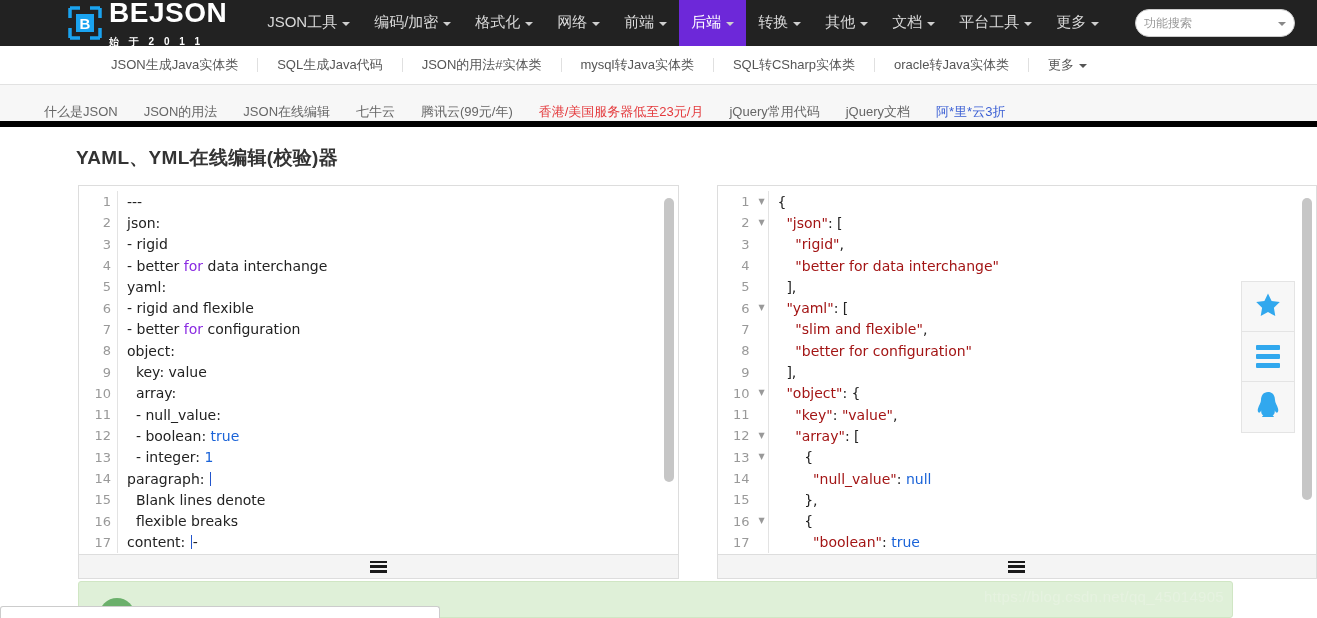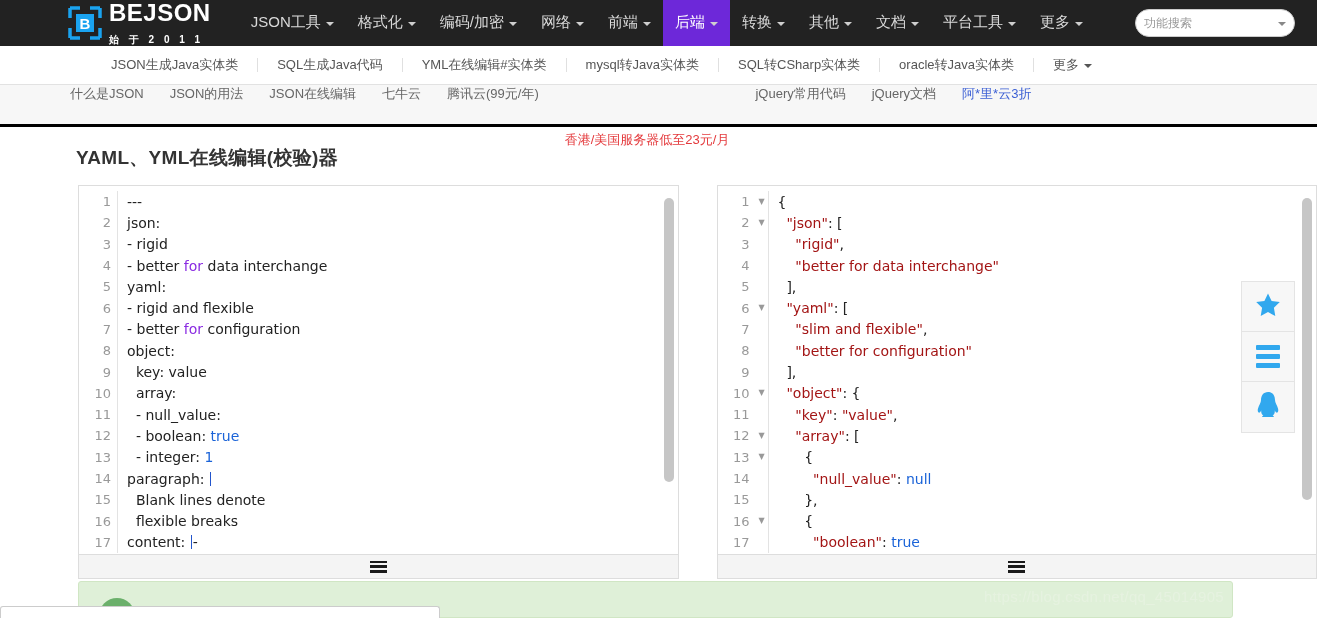--- a/index.html
+++ b/index.html
@@ -28,21 +28,21 @@
   }
   #logo-mark {
     width: 34px; height: 34px;
     position: relative;
     flex: 0 0 auto;
   }
   #logo-mark svg { display: block; }
   #logo-text { display: flex; flex-direction: column; line-height: 1; }
   #logo-title {
     color: #ffffff;
-    font-size: 24px;
+    font-size: 28px;
     font-weight: bold;
     letter-spacing: 0.5px;
   }
   #logo-sub {
     color: #ffffff;
     font-size: 10px;
     letter-spacing: 3.5px;
     margin-top: 10px;
     font-weight: bold;
   }
@@ -101,24 +101,24 @@
     cursor: pointer;
   }
   .subitem:last-child { border-right: none; }
   .subitem.more { display: flex; align-items: center; gap: 5px; }
   .subitem.more .caret { border-top-color: #555; }
 
   
   #linkrow {
     height: 42px;
     background: #f7f7f7;
-    border-bottom: 3px solid #000000;
-    display: flex;
-    align-items: flex-start;
-    padding-left: 70px;
+    border-bottom: 6px solid #000000;
+    display: flex;
+    align-items: flex-end;
+    padding-left: 44px;
   }
   .linkitem {
     font-size: 13px;
     color: #666666;
     margin-right: 26px;
     white-space: nowrap;
     cursor: pointer;
   }
   .linkitem.red { color: #e4393c; margin-top: 46px; }
   .linkitem.blue { color: #3b5fd4; }
@@ -300,25 +300,25 @@
       <span id="logo-sub">始 于 2 0 1 1</span>
     </div>
   </div>
 
   <div id="topnav-items" style="display:flex;">
       <div class="navitem">
         <span>JSON工具</span>
         <span class="caret"></span>
       </div>
       <div class="navitem">
+        <span>编码/加密</span>
+        <span class="caret"></span>
+      </div>
+      <div class="navitem">
         <span>格式化</span>
-        <span class="caret"></span>
-      </div>
-      <div class="navitem">
-        <span>编码/加密</span>
         <span class="caret"></span>
       </div>
       <div class="navitem">
         <span>网络</span>
         <span class="caret"></span>
       </div>
       <div class="navitem">
         <span>前端</span>
         <span class="caret"></span>
       </div>
@@ -350,21 +350,21 @@
 
   <div id="search-select">
     <span>功能搜索</span>
     <span class="caret"></span>
   </div>
 </div>
 
 <div id="subnav">
     <div class="subitem">JSON生成Java实体类</div>
     <div class="subitem">SQL生成Java代码</div>
-    <div class="subitem">YML在线编辑#实体类</div>
+    <div class="subitem">JSON的用法#实体类</div>
     <div class="subitem">mysql转Java实体类</div>
     <div class="subitem">SQL转CSharp实体类</div>
     <div class="subitem">oracle转Java实体类</div>
     <div class="subitem more">
       <span>更多</span>
       <span class="caret"></span>
     </div>
   </div>
 
 <div id="linkrow">

